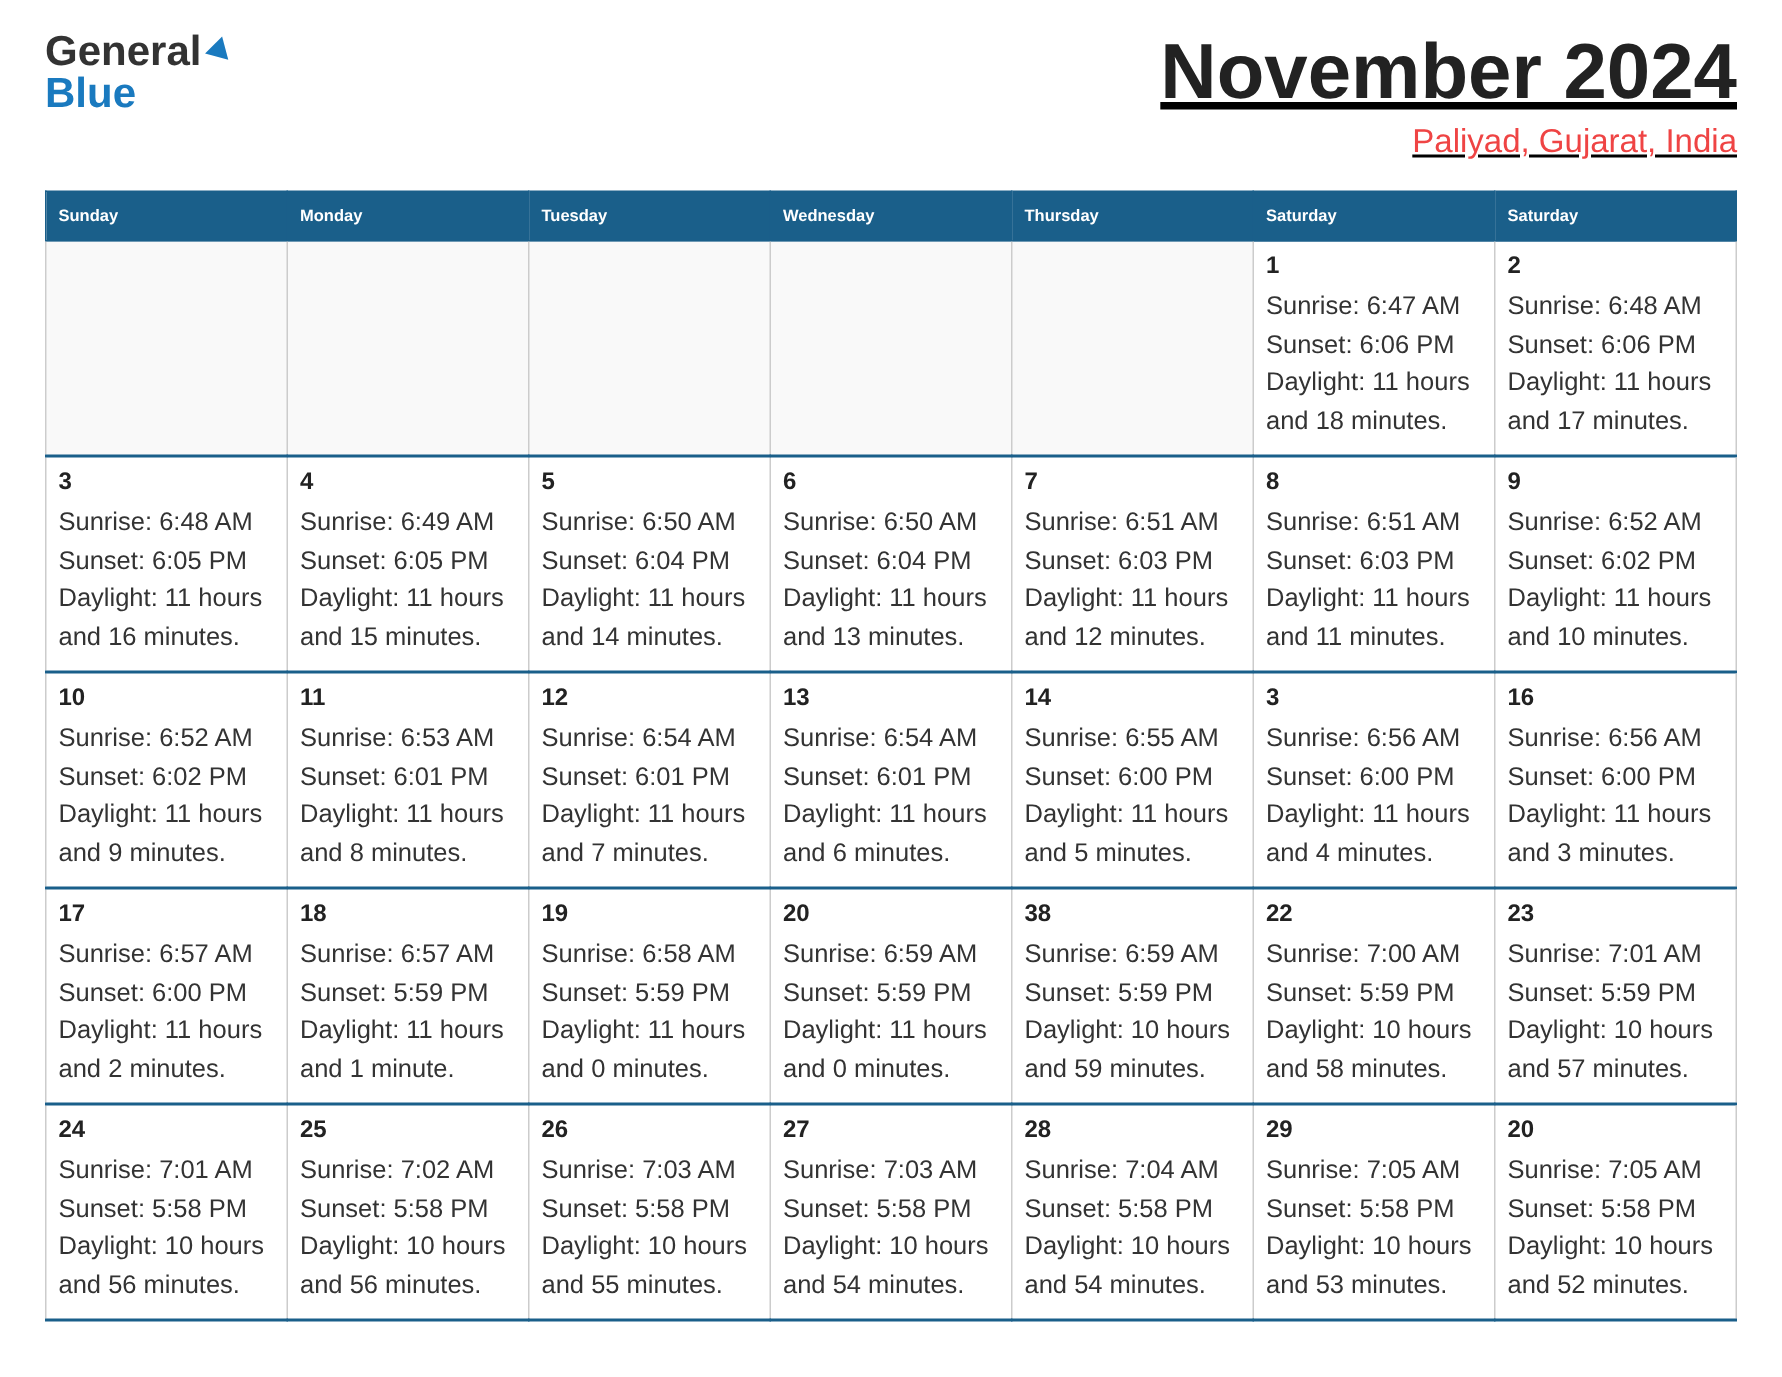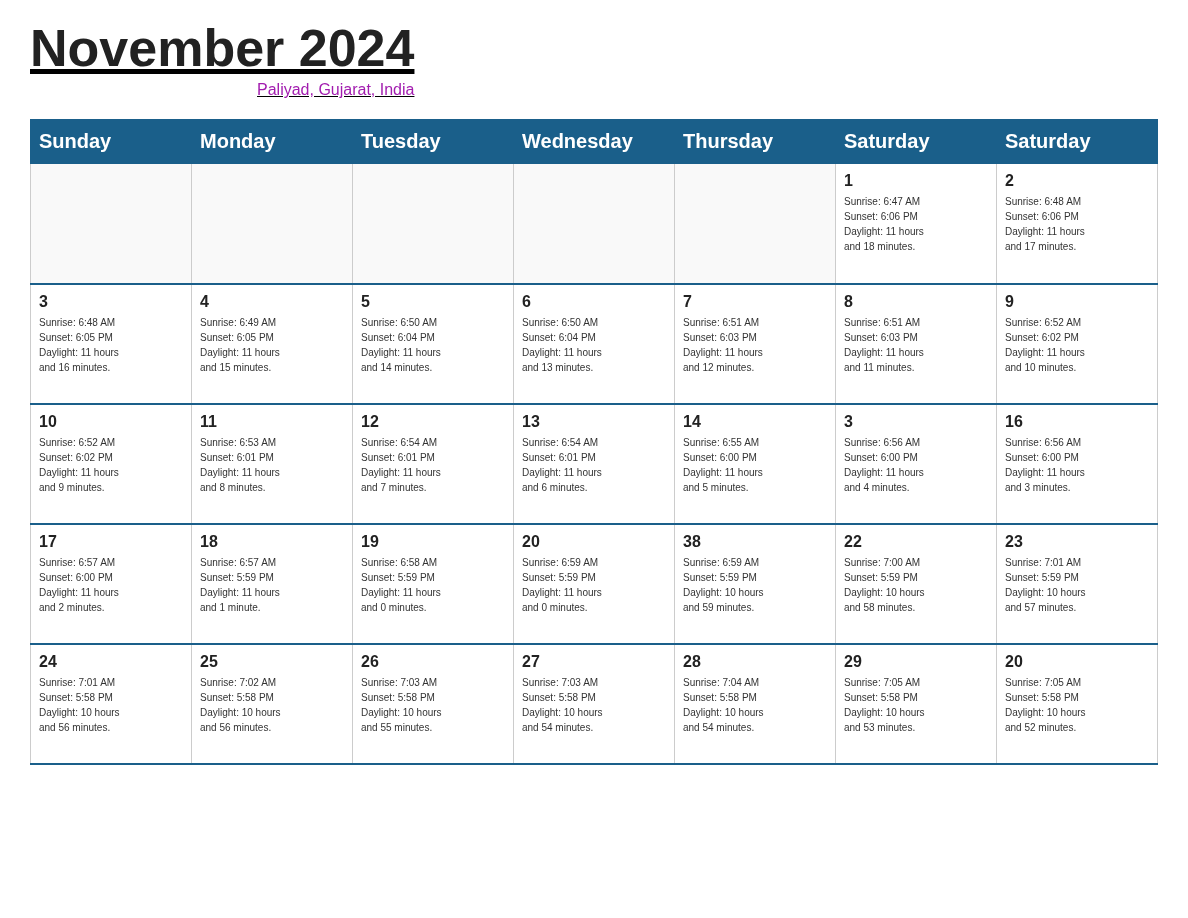--- a/index.html
+++ b/index.html
@@ -37,33 +37,33 @@
       text-align: right;
       text-decoration: underline;
     }
     .calendar-title {
       font-size: 52px;
       font-weight: bold;
       color: #222;
       line-height: 1.1;
     }
     .location-subtitle {
-      font-size: 16px;
-      color: #a21caf;
+      font-size: 22px;
+      color: #ef4444;
       margin-top: 4px;
     }
     .calendar-table {
       width: 100%;
       border-collapse: collapse;
       table-layout: fixed;
     }
     .calendar-table thead tr th {
       background-color: #1a5f8a;
       color: #fff;
-      font-size: 20px;
+      font-size: 11px;
       font-weight: bold;
       padding: 10px 8px;
       text-align: left;
       border: 1px solid #1a5f8a;
     }
     .calendar-table tbody tr {
       border-bottom: 2px solid #1a5f8a;
     }
     .calendar-table tbody tr td {
       vertical-align: top;
@@ -78,37 +78,48 @@
       border-left: 1px solid #ccc;
     }
     .day-number {
       font-size: 16px;
       font-weight: bold;
       color: #222;
       display: block;
       margin-bottom: 4px;
     }
     .day-info {
-      font-size: 10px;
+      font-size: 17px;
       color: #333;
       line-height: 1.5;
     }
     .empty-cell {
       background: #f9f9f9;
     }
     .logo-row {
       display: flex;
       align-items: center;
       line-height: 1;
     }
   </style>
 </head>
 <body>
 
 <div class="header-area">
+  <div class="logo">
+    <div class="logo-row">
+      <span class="logo-general">General</span>
+      <span>
+        <svg width="20" height="20" viewBox="0 0 20 20" style="display:inline-block;vertical-align:middle;margin-left:2px;margin-top:-4px;">
+          <polygon points="10,2 18,16 2,16" fill="#1a7abf" transform="rotate(15,10,10)"></polygon>
+        </svg>
+      </span>
+    </div>
+    <span class="logo-blue">Blue</span>
+  </div>
   <div class="title-area">
     <div class="calendar-title">November 2024</div>
     <div class="location-subtitle">Paliyad, Gujarat, India</div>
   </div>
 </div>
 
 <table class="calendar-table">
   <thead>
     <tr>
     <th>Sunday</th>

